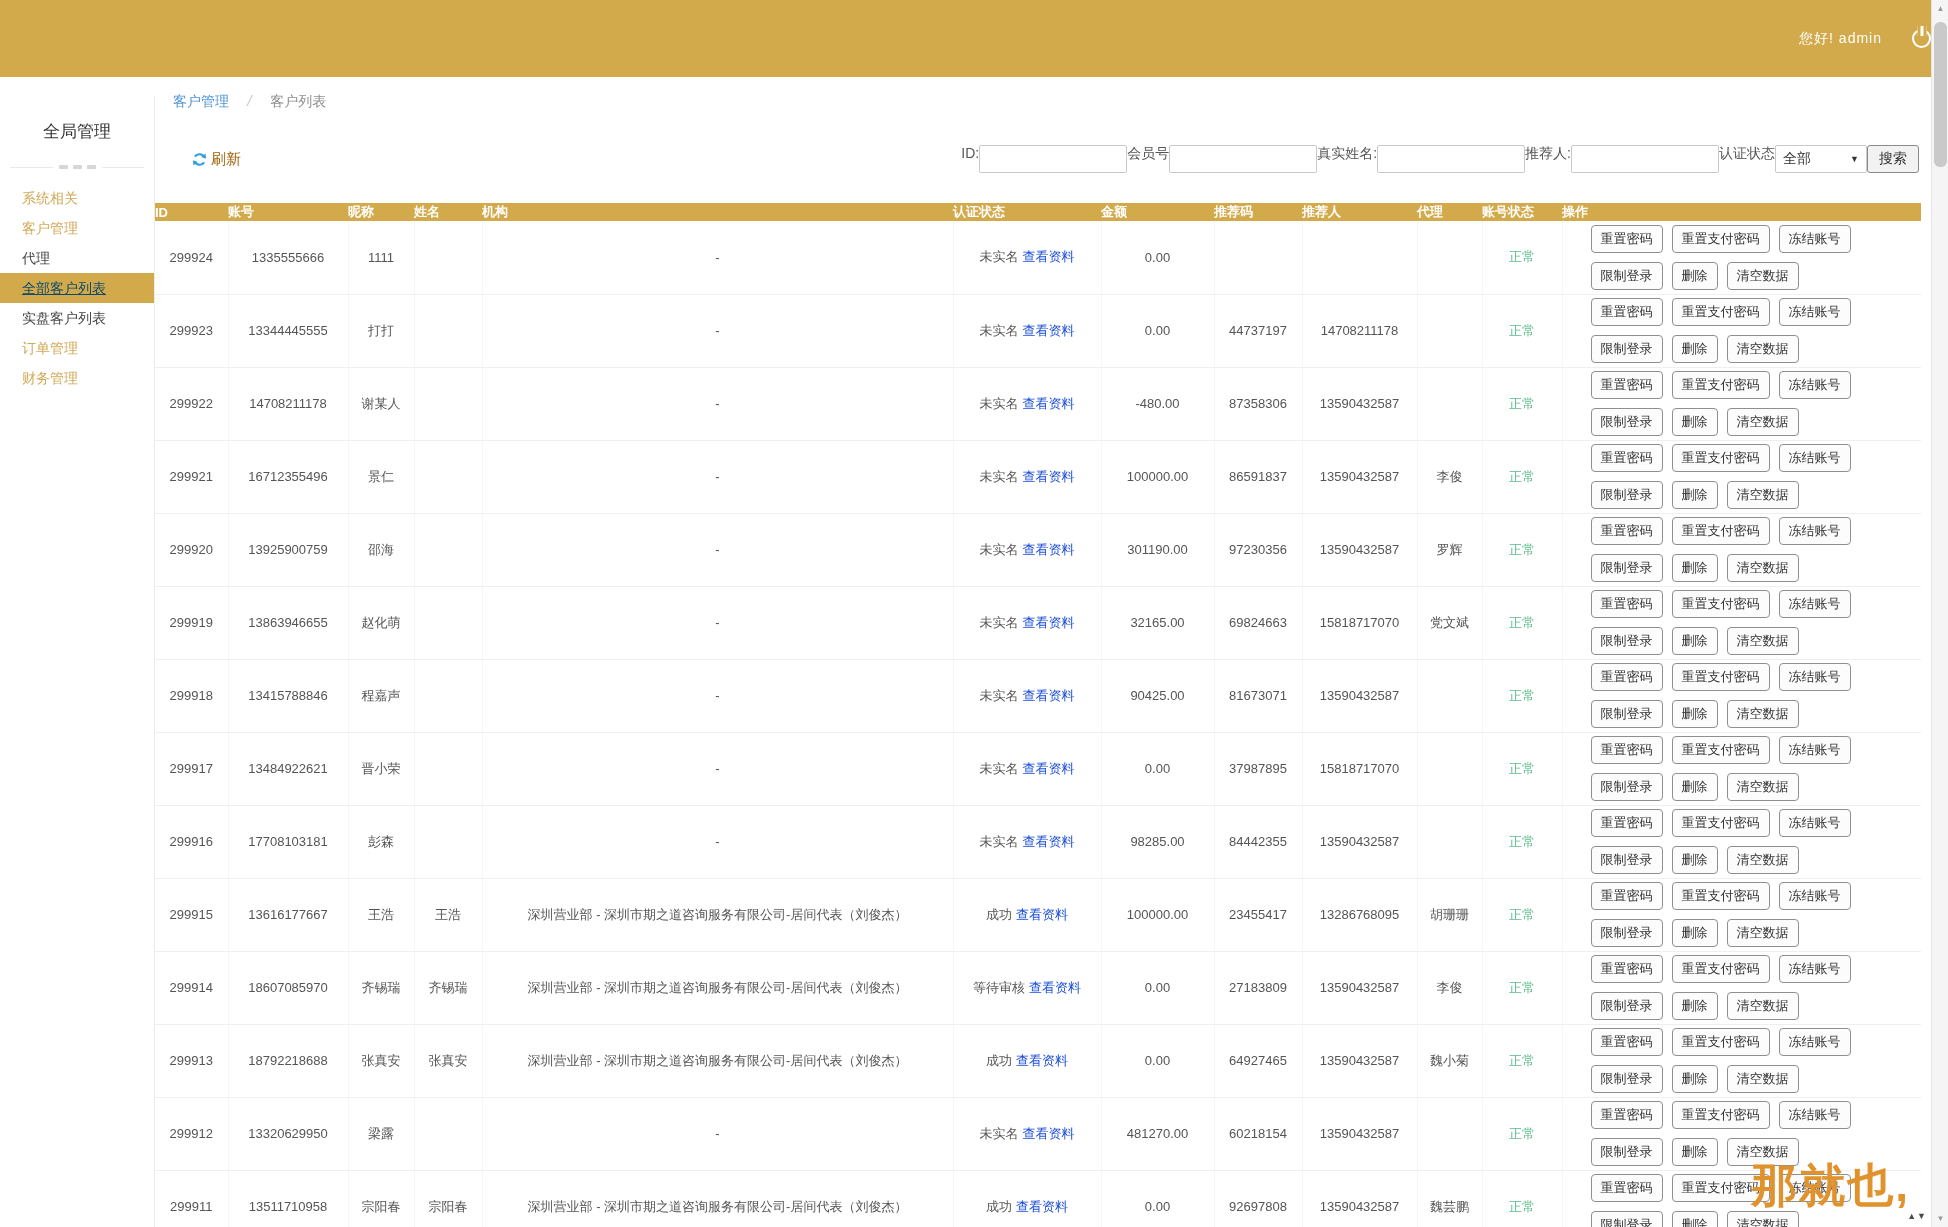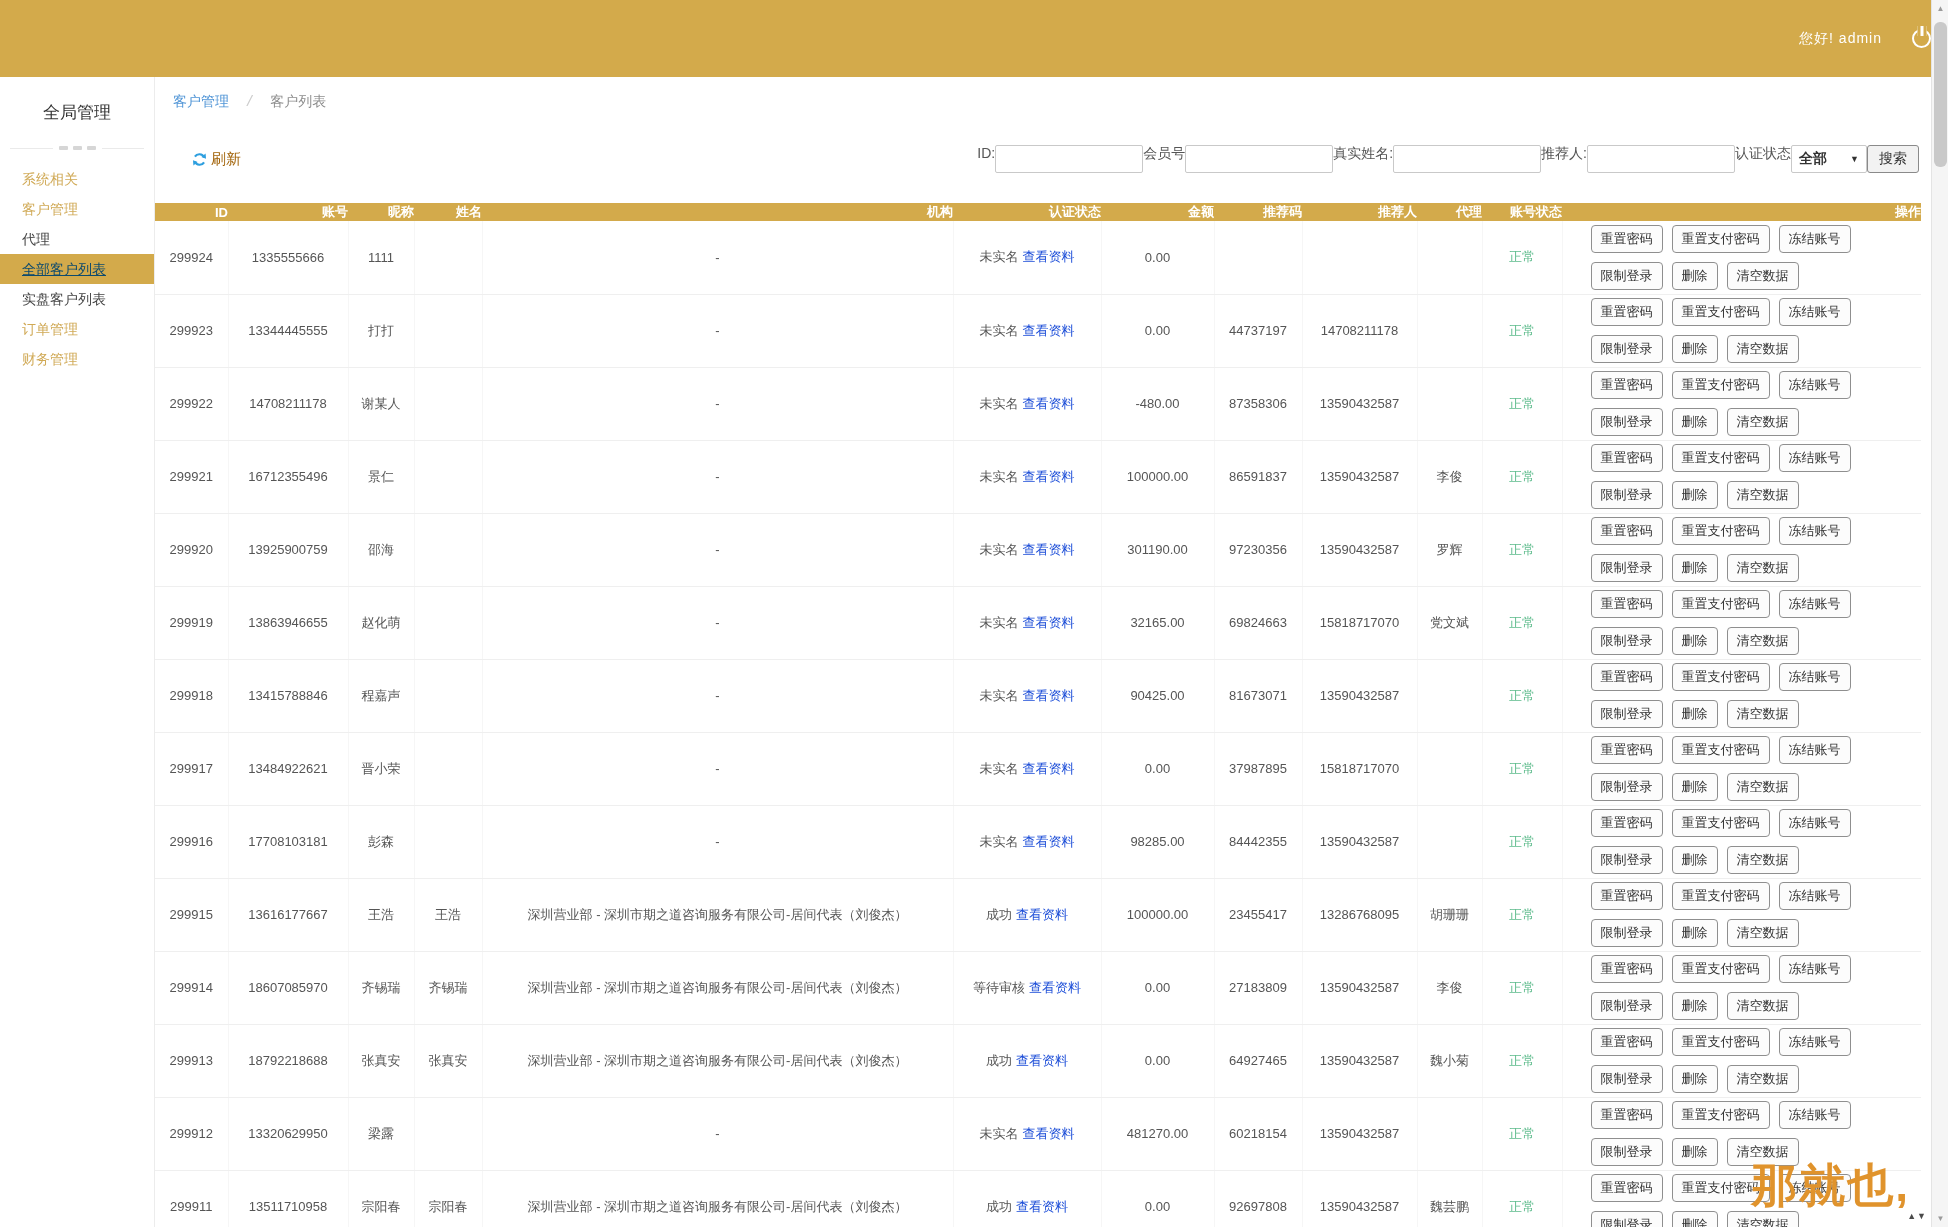--- a/index.html
+++ b/index.html
@@ -8,21 +8,21 @@
   .page { position:relative; width:1948px; height:1227px; overflow:hidden; background:#fff; }
 
   
   .topbar { width:1931px; height:77px; background:#d3aa4b; display:flex; align-items:center; justify-content:flex-end; }
   .greeting { color:#fff; font-size:14px; letter-spacing:1px; }
   .power { width:19px; height:19px; border:2px solid #fff; border-radius:50%; margin-left:30px; position:relative; display:inline-block; cursor:pointer; }
   .power::before { content:""; position:absolute; top:-5px; left:50%; transform:translateX(-50%); width:3px; height:10px; background:#fff; border-left:3px solid #d3aa4b; border-right:3px solid #d3aa4b; }
 
   
   .layout { display:flex; width:1931px; height:1150px; }
-  .sidebar { width:155px; flex:0 0 155px; background:#fff; border-right:1px solid #ececec; }
+  .sidebar { width:155px; flex:0 0 155px; background:#fff; border-right:1px solid #ececec;margin-top:19px; }
   .side-title { text-align:center; font-size:17px; color:#333; padding-top:24px; }
   .side-divider { display:flex; align-items:center; margin:22px 10px 14px 10px; }
   .side-divider i { flex:1; border-top:1px solid #eaeaea; }
   .side-divider .dots { display:flex; gap:5px; margin:0 6px; }
   .side-divider .dots b { width:9px; height:4px; background:#d6d6d6; border-radius:1px; }
   .side-item { font-size:14px; color:#444; padding:7px 0 7px 22px; cursor:pointer; line-height:16px; }
   .side-item.gold { color:#d0a955; }
   .side-item.active { background:#d3aa4b; color:#0c4a6e;text-decoration:underline; }
 
   .content { flex:1; position:relative; }
@@ -31,27 +31,27 @@
   .breadcrumb .sep { color:#ccc; margin:0 8px; }
   .breadcrumb .cur { color:#8d8d8d; }
 
   
   .toolbar { display:flex; align-items:center; margin:34px 12px 0 18px; }
   .refresh { display:inline-flex; align-items:center; gap:3px; margin-left:18px; cursor:pointer; }
   .refresh span { font-size:15px; color:#a16207;text-align:center; }
   .filters { margin-left:auto; display:flex; align-items:flex-start; }
   .filters label { font-size:14px; color:#555; white-space:nowrap; }
   .flt { width:148px; height:28px; border:1px solid #c9c9c9; border-radius:2px; outline:none; padding:0 6px; font-size:13px; }
-  .select { width:76px; height:28px; border:1px solid #c9c9c9; border-radius:2px; display:inline-flex; align-items:center; justify-content:space-between; padding:0 7px; font-size:14px; color:#333; background:#fff; cursor:pointer;font-weight:bold; }
+  .select { width:92px; height:28px; border:1px solid #c9c9c9; border-radius:2px; display:inline-flex; align-items:center; justify-content:space-between; padding:0 7px; font-size:14px; color:#333; background:#fff; cursor:pointer; }
   .select .chev { font-size:9px; color:#333; }
   .search-btn { height:28px; padding:0 11px; font-size:14px; color:#333; background:#f2f2f2; border:1px solid #8a8a8a; border-radius:3px; cursor:pointer; font-family:inherit; }
 
   
   .grid { border-collapse:collapse; table-layout:fixed; width:1766px; margin-top:30px; }
-  .grid th { background:#d3aa4b; color:#fff; font-size:13px; font-weight:bold; height:16px; text-align:right; }
+  .grid th { background:#d3aa4b; color:#fff; font-size:13px; font-weight:bold; height:16px; text-align:left; }
   .grid td { height:73px; text-align:center; font-size:13px; color:#555; border-bottom:1px solid #efefef; border-right:1px solid #f6f6f6; background:#fff; overflow:hidden; white-space:nowrap; }
   .grid td:last-child { border-right:none; }
   .auth .view { color:#1d4ed8; margin-left:4px; text-decoration:none; cursor:pointer; }
   td.ok { color:#5fbc8d; }
   td.ops { text-align:left; padding-left:28px; }
   .btnline { display:flex; gap:9px; }
   .btnline + .btnline { margin-top:9px; }
   .op { font-size:13px; color:#333; background:#fcfcfc; border:1px solid #8f8f8f; border-radius:4px; padding:4px 9px; cursor:pointer; white-space:nowrap; font-family:inherit; }
 
   

